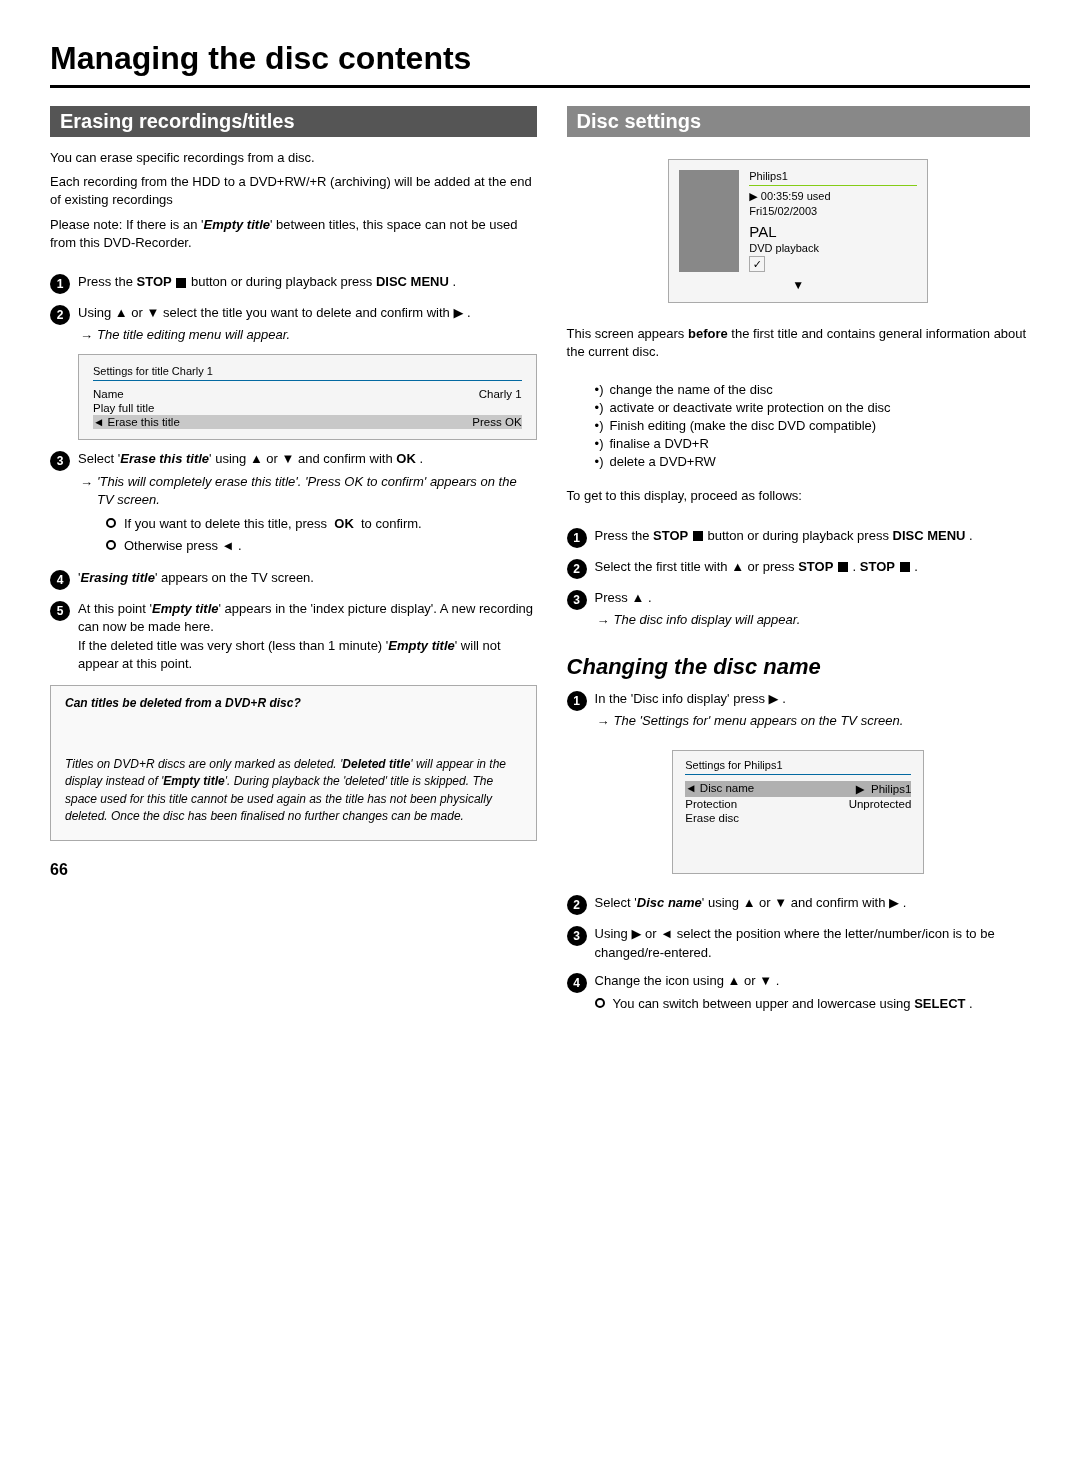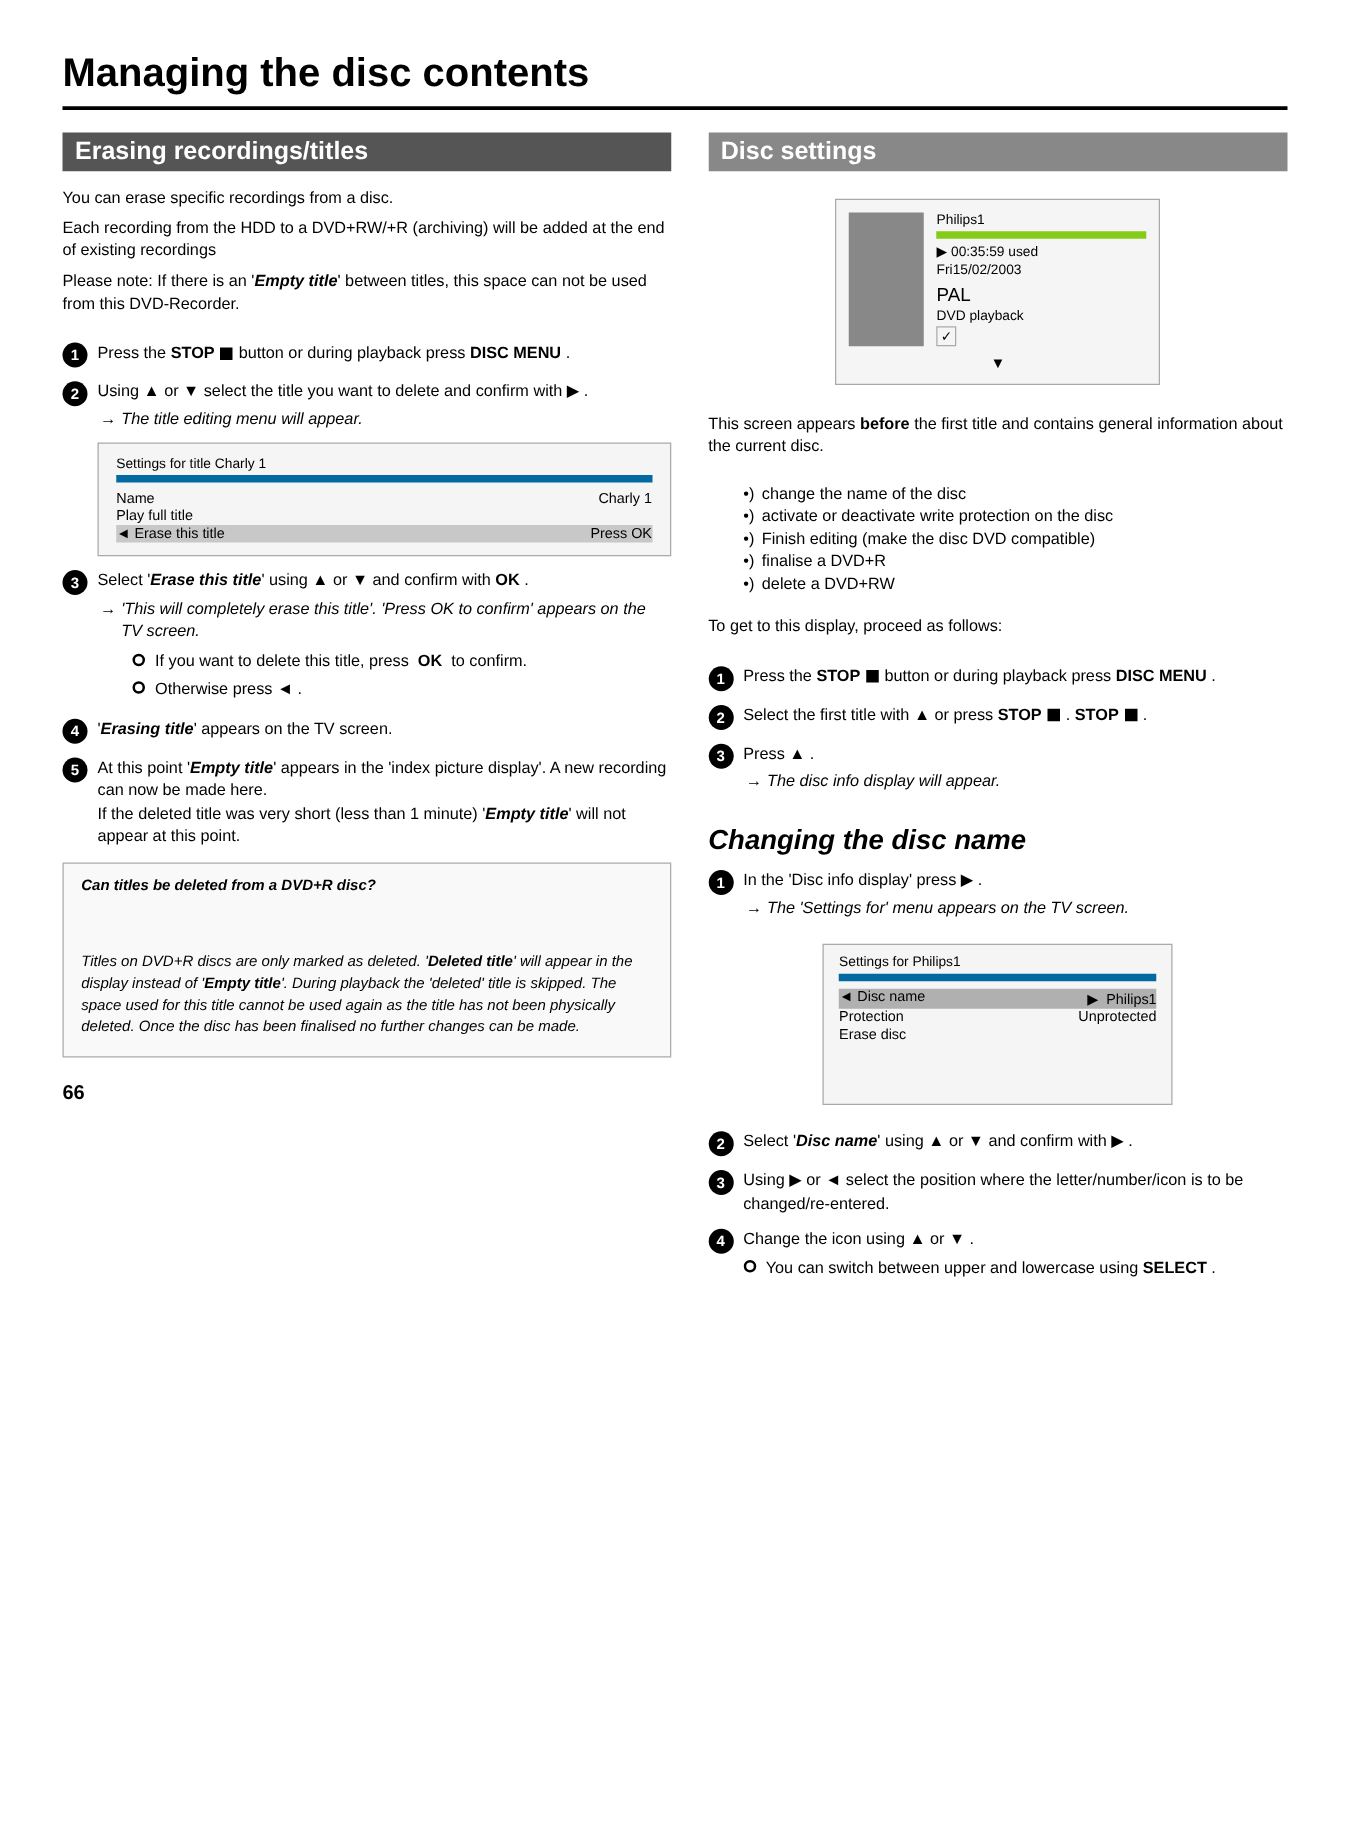--- a/index.html
+++ b/index.html
@@ -134,41 +134,41 @@
       padding: 10px;
       font-size: 12px;
       width: 260px;
     }
     em { font-style: italic; }
     strong { font-weight: bold; }
     .indent { margin-left: 28px; }
     .sub-bullet { margin-left: 28px; margin-bottom: 3px; display: flex; }
     .bullet-dot { margin-right: 6px; }
     .screen-title-row {
-      border-bottom: 6px solid #0369a1;
+      border-bottom: 1px solid #0369a1;
       margin-bottom: 6px;
       padding-bottom: 3px;
       font-size: 11px;
     }
     .screen-row {
       display: flex;
       justify-content: space-between;
       padding: 1px 0;
       font-size: 11.5px;
     }
     .screen-row-left { flex: 1; }
     .screen-row-right { text-align: right; }
     .screen-highlight { background: #c8c8c8; }
     .settings-screen {
       border: 1px solid #aaa;
       background: #f5f5f5;
       padding: 8px 12px;
       margin: 10px 0;
       font-size: 11.5px;
-      width: 280px;
+      width: 252px;
     }
     .highlight-row {
       background: #b0b0b0;
     }
     .stop-icon {
       display: inline-block;
       width: 10px;
       height: 10px;
       background: #000;
       vertical-align: middle;
@@ -277,21 +277,21 @@
 
   <div class="col-right">
     <div class="section-header-light">Disc settings</div>
 
     
     <div style="display:flex; justify-content:center; margin-bottom:12px;">
       <div class="disc-info-screen">
         <div style="display:flex; gap:10px;">
           <div style="width:60px; background:#888; min-height:100px;"></div>
           <div style="flex:1;">
-            <div style="font-size:11px; border-bottom:6px solid #84cc16; margin-bottom:4px; padding-bottom:3px;">Philips1</div>
+            <div style="font-size:11px; border-bottom:1px solid #84cc16; margin-bottom:4px; padding-bottom:3px;">Philips1</div>
             <div style="font-size:11px; margin-bottom:2px;">▶ 00:35:59 used</div>
             <div style="font-size:11px; margin-bottom:6px;">Fri15/02/2003</div>
             <div style="font-size:15px; margin-bottom:2px;">PAL</div>
             <div style="font-size:11px; margin-bottom:2px;">DVD playback</div>
             <div style="font-size:11px; border:1px solid #aaa; width:16px; height:16px; display:flex; align-items:center; justify-content:center;">✓</div>
           </div>
         </div>
         <div style="text-align:center; margin-top:6px;">▼</div>
       </div>
     </div>

